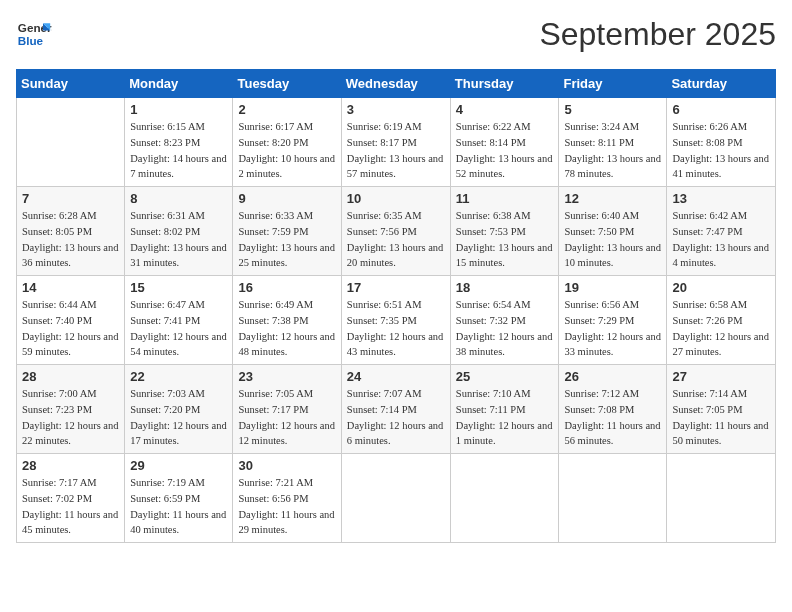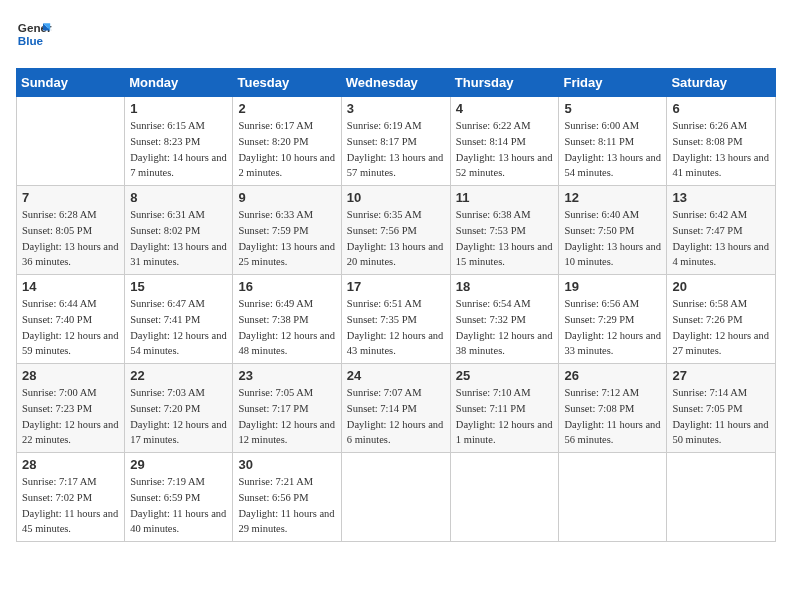--- a/index.html
+++ b/index.html
@@ -87,20 +87,21 @@
 <div class="header">
   <div class="logo">
     <svg class="logo-icon" viewBox="0 0 40 40" xmlns="http://www.w3.org/2000/svg">
       <text x="2" y="18" font-size="13" font-weight="bold" fill="#333" font-family="Arial">General</text>
       <text x="2" y="32" font-size="13" font-weight="bold" fill="#1565c0" font-family="Arial">Blue</text>
       <polygon points="30,8 38,16 30,16" fill="#1565c0"></polygon>
       <polygon points="30,8 38,8 38,16" fill="#42a5f5"></polygon>
     </svg>
   </div>
   <div class="title-block">
+    <h1>September 2025</h1>
   </div>
 </div>
 
 <table class="calendar">
   <thead>
     <tr id="header-row">
         <th>Sunday</th>
         <th>Monday</th>
         <th>Tuesday</th>
         <th>Wednesday</th>
@@ -140,23 +141,23 @@
           <span class="day-num">4</span>
         <div class="day-info">
           <span>Sunrise: 6:22 AM</span><br>
           <span>Sunset: 8:14 PM</span><br>
           <span>Daylight: 13 hours and 52 minutes.</span>
         </div>
         </td>
         <td>
           <span class="day-num">5</span>
         <div class="day-info">
-          <span>Sunrise: 6:00 AM</span><br>
+          <span>Sunrise: 3:24 AM</span><br>
           <span>Sunset: 8:11 PM</span><br>
-          <span>Daylight: 13 hours and 54 minutes.</span>
+          <span>Daylight: 13 hours and 78 minutes.</span>
         </div>
         </td>
         <td>
           <span class="day-num">6</span>
         <div class="day-info">
           <span>Sunrise: 6:26 AM</span><br>
           <span>Sunset: 8:08 PM</span><br>
           <span>Daylight: 13 hours and 41 minutes.</span>
         </div>
         </td>

